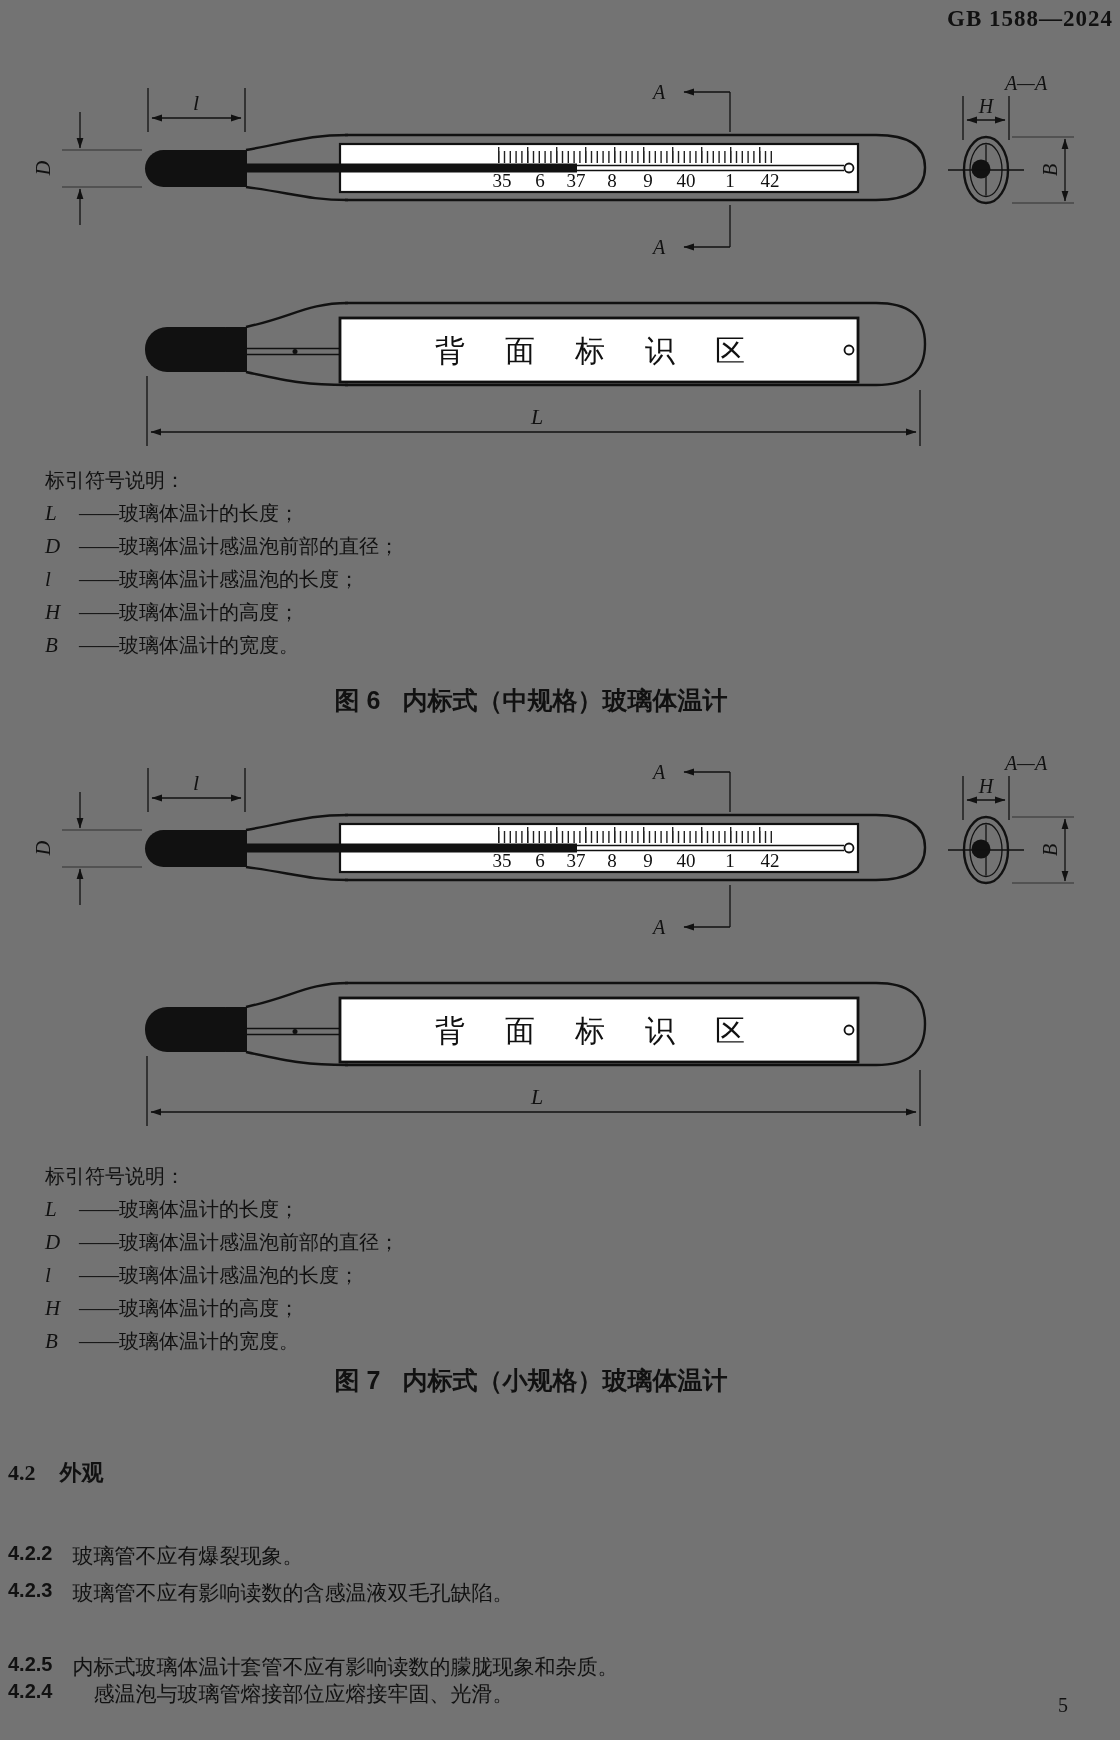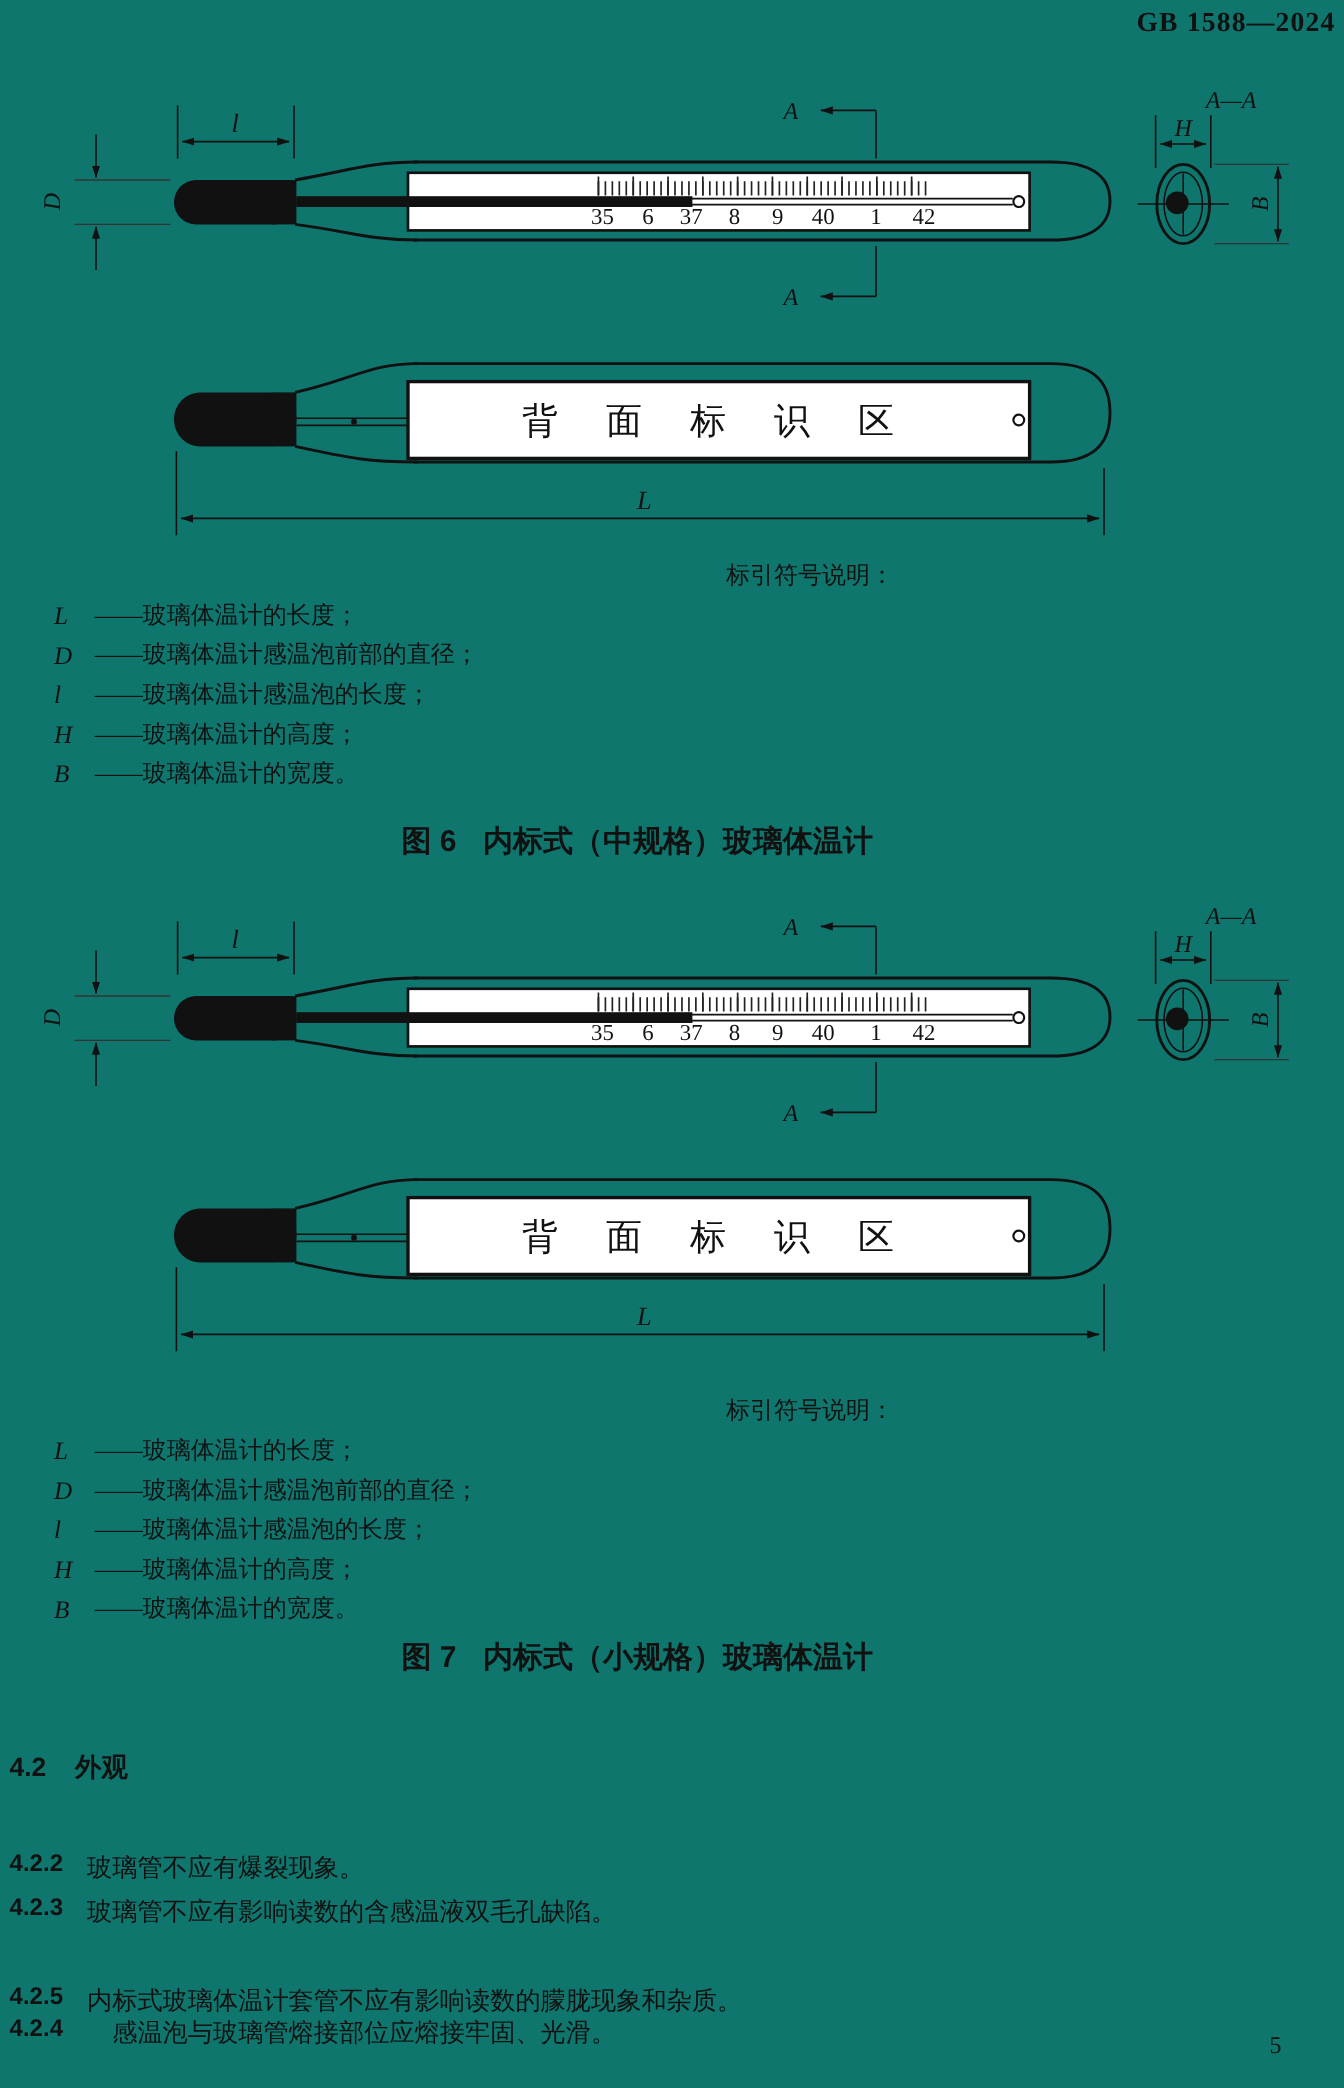--- a/index.html
+++ b/index.html
@@ -1,39 +1,39 @@
 <!DOCTYPE html>
 <html><head>
 <meta charset="utf-8">
 <style>
   html,body{margin:0;padding:0;background:#e8e8e8;}
-  .page{position:relative;width:1120px;height:1740px;background:#0f766e;overflow:hidden;
+  .page{position:relative;width:1120px;height:1740px;background:#737373;overflow:hidden;
         font-family:"Liberation Serif","DejaVu Serif",serif;color:#111;}
   .hdr{position:absolute;top:6px;right:7px;font-weight:bold;font-size:23px;
        font-family:"Liberation Serif",serif;letter-spacing:1px;}
   svg{position:absolute;left:0;}
   svg .ln{stroke:#111;stroke-width:1.3;fill:none;}
   svg .ln2{stroke:#111;stroke-width:2.4;fill:none;}
   svg .ext{stroke:#333;stroke-width:1.1;fill:none;}
   svg .blk{fill:#111;stroke:none;}
   svg .wht{fill:#fff;stroke:#111;}
   svg .tick{stroke:#222;fill:none;}
   svg text{fill:#111;stroke:none;font-family:"Liberation Serif","DejaVu Serif",serif;}
   svg .it{font-style:italic;}
   svg .t20{font-size:20px;} svg .t22{font-size:22px;} svg .t19{font-size:19px;}
   svg .t30{font-size:30px;letter-spacing:2px;}
   .legend{position:absolute;left:45px;width:700px;line-height:33px;font-size:20px;}
-  .legend .ttl{font-size:20px;text-align:right;}
+  .legend .ttl{font-size:20px;}
   .lg-row{display:flex;}
   .lg-sym{width:34px;font-style:italic;font-family:"Liberation Serif",serif;font-size:21px;}
   .caption{position:absolute;left:0;width:1062px;text-align:center;font-weight:bold;
            font-size:25px;font-family:"Liberation Sans","DejaVu Sans",sans-serif;}
   .caption .cap-ttl{margin-left:22px;}
   .clause-h{position:absolute;left:8px;font-weight:bold;font-size:22px;
-            font-family:Liberation Sans, sans-serif;}
+            font-family:Liberation Serif, serif;}
   .clause-h .sec-ttl{margin-left:24px;}
   .clause{position:absolute;left:8px;display:flex;font-size:21px;}
   .clause .cnum{font-family:"Liberation Sans","DejaVu Sans",sans-serif;font-weight:bold;
                 font-size:20px;margin-right:20px;white-space:nowrap;}
   .pgnum{position:absolute;top:1694px;left:1058px;font-size:20px;}
 </style>
 </head>
 <body>
 
 <div class="page">

